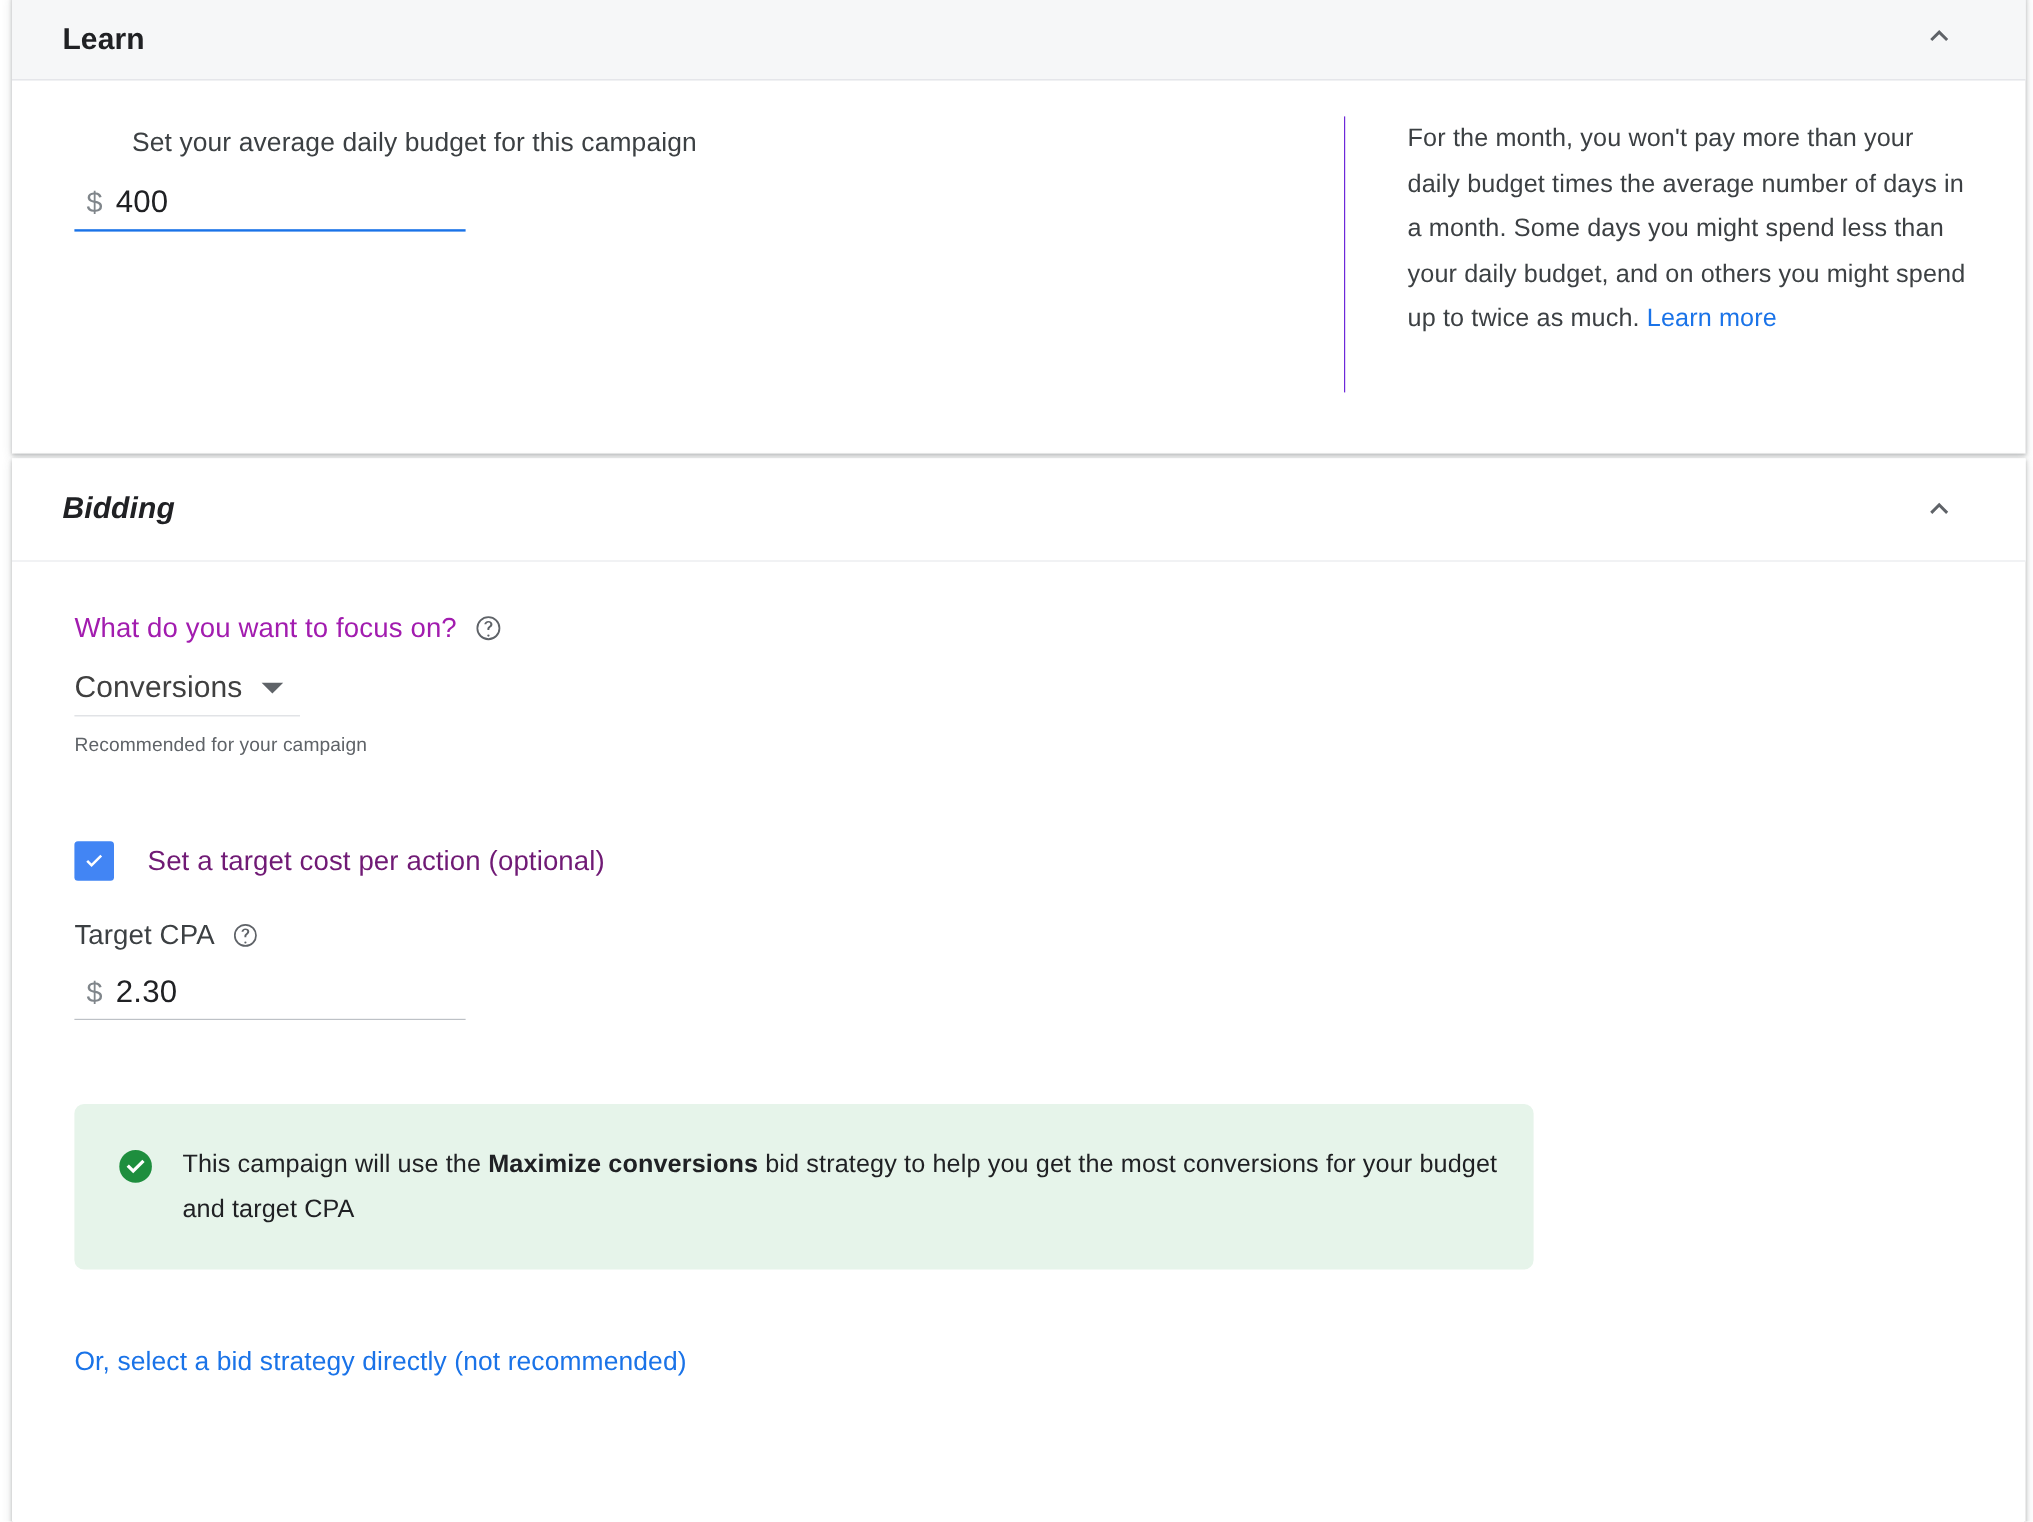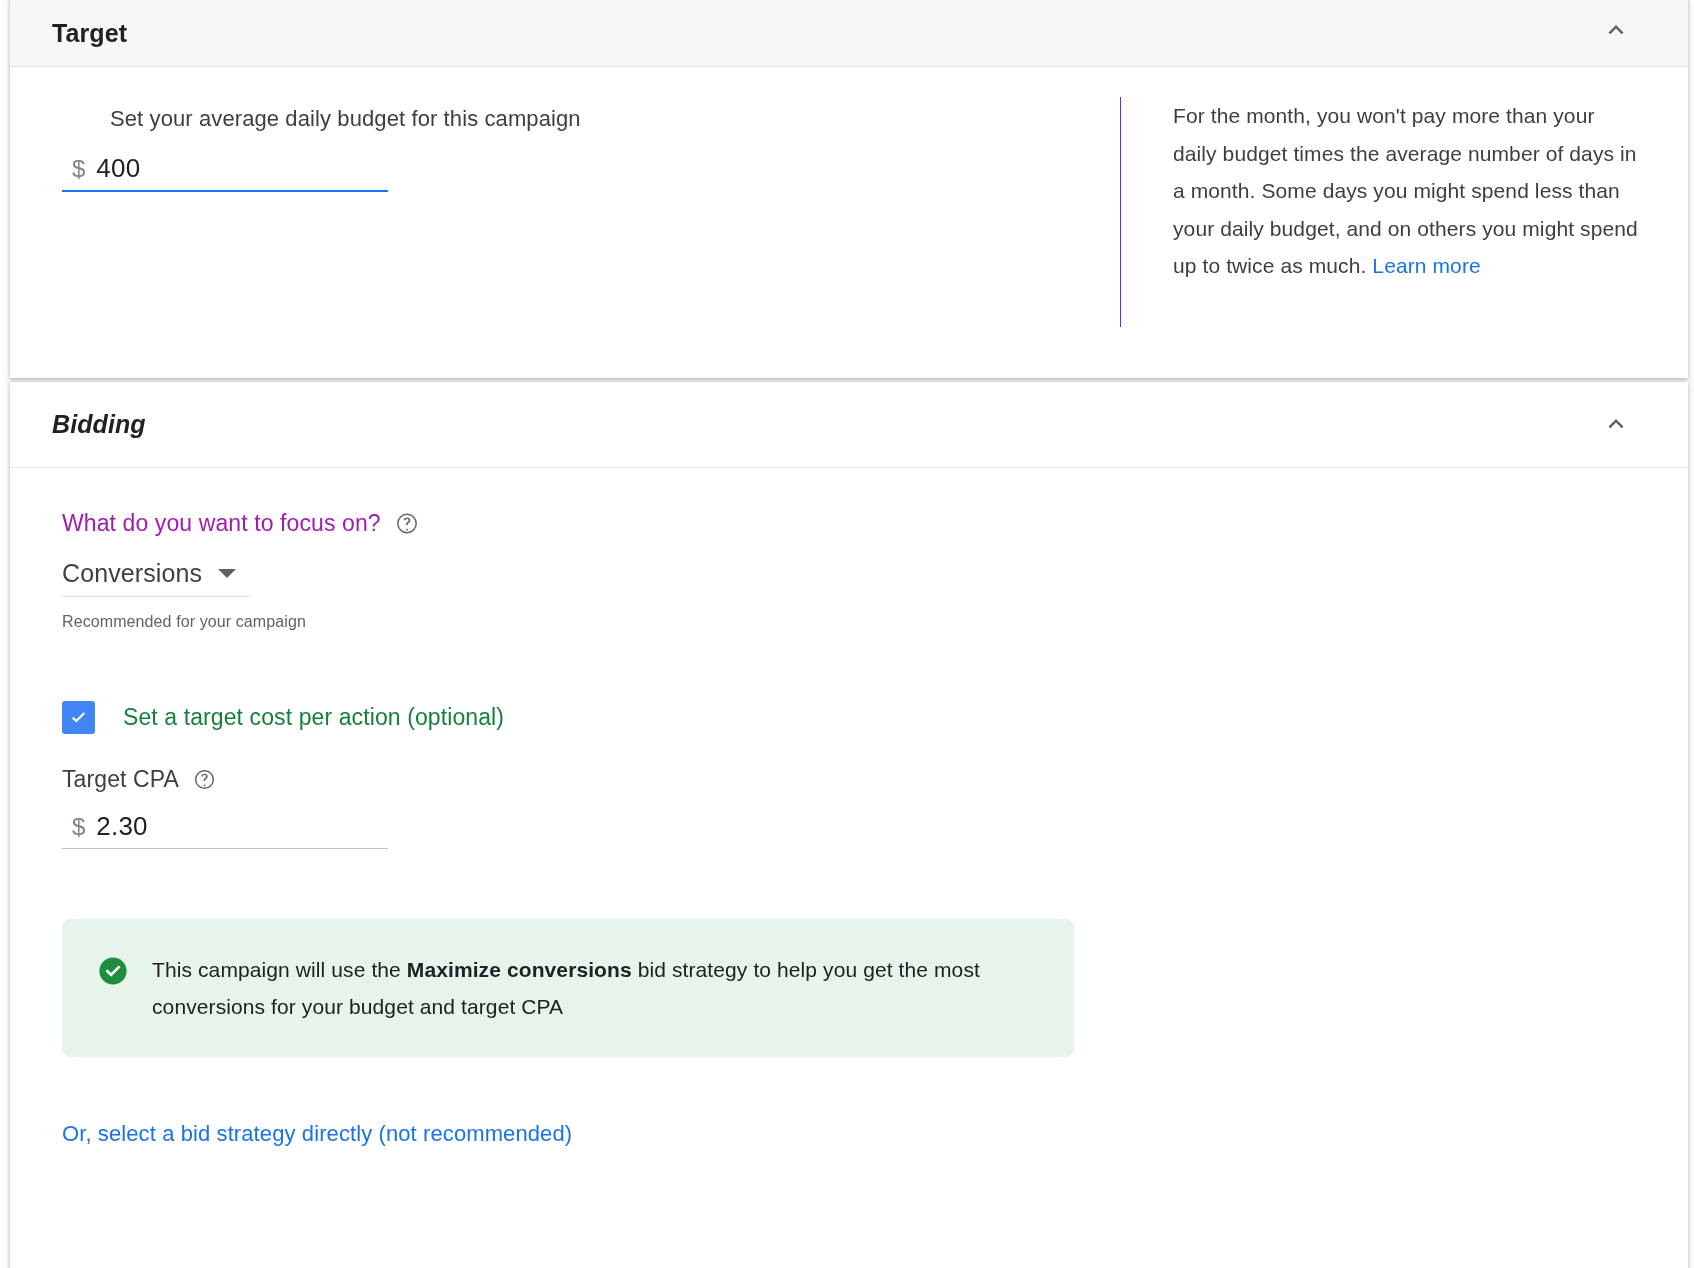--- a/index.html
+++ b/index.html
@@ -239,21 +239,21 @@
     border-radius: 3px;
     background: #4285f4;
     display: flex;
     align-items: center;
     justify-content: center;
     flex: none;
     cursor: pointer;
   }
   .checkbox-label {
     font-size: 23px;
-    color: #15803d;
+    color: #701a75;
     letter-spacing: 0.1px;
     cursor: pointer;
   }
 
   .cpa-label-row {
     margin-top: 32px;
     display: flex;
     align-items: center;
     gap: 14px;
   }
@@ -264,21 +264,21 @@
   }
 
   .cpa-input {
     margin-top: 20px;
     width: 326px;
   }
 
   
   .notice {
     margin-top: 70px;
-    width: 1012px;
+    width: 1216px;
     background: #e6f4ea;
     border-radius: 8px;
     padding: 32px 30px 32px 34px;
     box-sizing: border-box;
     display: flex;
     gap: 22px;
   }
   .notice-icon { flex: none; margin-top: 3px; }
   .notice-text {
     font-size: 21px;
@@ -299,21 +299,21 @@
   }
 </style>
 </head>
 <body>
 
 <div class="page">
 
   <section class="card" id="budget-card">
 
     <div class="card-header">
-      <h2 class="card-title">Target</h2>
+      <h2 class="card-title">Learn</h2>
       <div class="collapse-btn">
         <span>
           <svg width="30" height="30" viewBox="0 0 24 24" aria-hidden="true">
             <path d="M7.4 14.6 12 10l4.6 4.6 1.4-1.4L12 7.2 6 13.2z" fill="#5f6368"></path>
           </svg>
         </span>
       </div>
     </div>
 
     <div class="card-body" id="budget-body">

